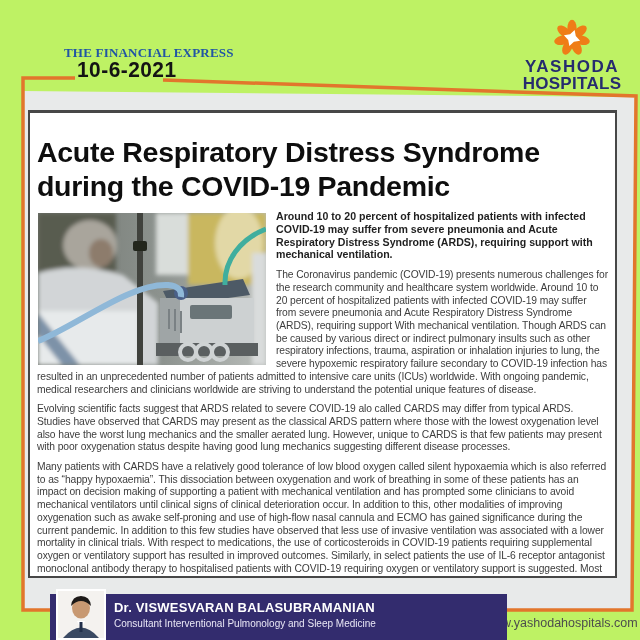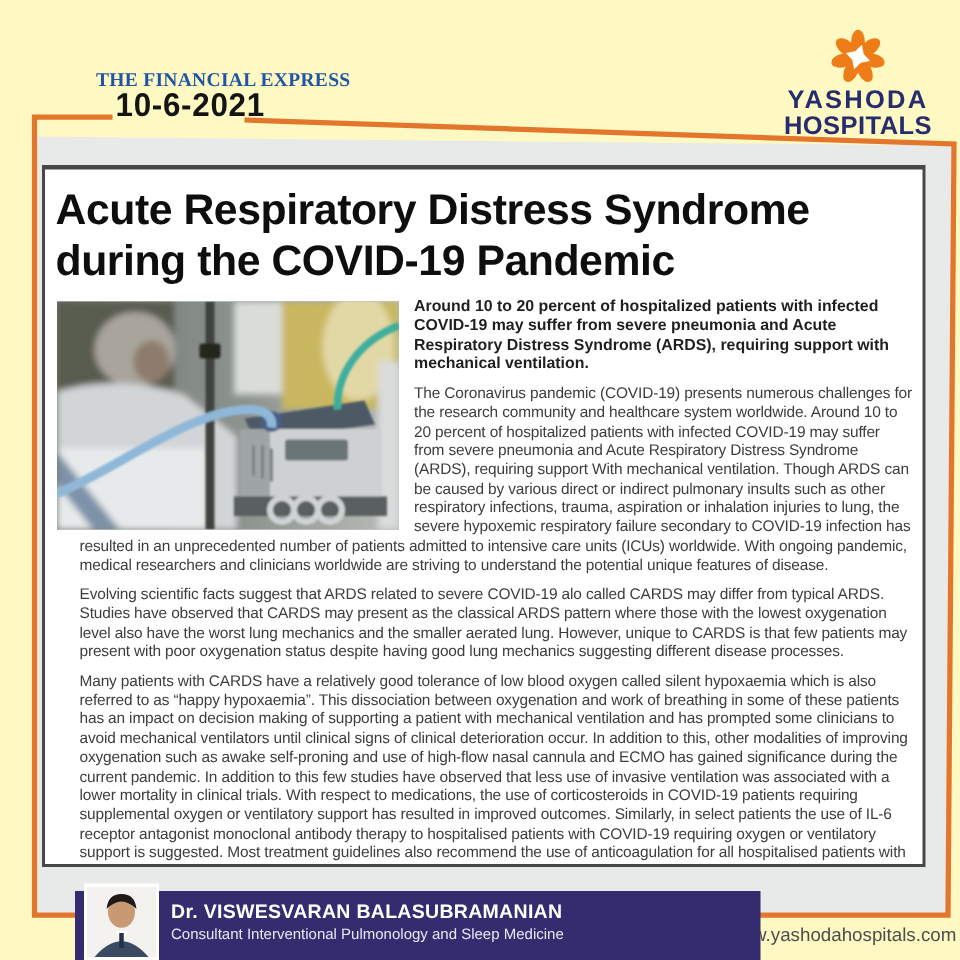--- a/index.html
+++ b/index.html
@@ -1,40 +1,40 @@
 <!DOCTYPE html>
 <html><head>
 <meta charset="utf-8">
 <style>
   html,body{margin:0;padding:0;}
-  .page{position:relative;width:640px;height:640px;background:#fef9c3;overflow:hidden;
+  .page{position:relative;width:640px;height:640px;background:#bef264;overflow:hidden;
         font-family:"Liberation Sans",sans-serif;}
   .frame-svg{position:absolute;left:0;top:0;z-index:0;}
   
   .masthead{position:absolute;left:64px;top:45px;z-index:2;
             font-family:"Liberation Serif",serif;font-weight:bold;font-size:13px;
             color:#2155a4;letter-spacing:.2px;}
   .date{position:absolute;left:77px;top:57px;z-index:2;font-size:22px;font-weight:bold;
         color:#141414;letter-spacing:.5px;transform:scaleX(.95);transform-origin:left;}
   .logo{position:absolute;left:516px;top:18px;width:112px;z-index:2;text-align:center;}
   .logo svg{display:block;margin:0 auto;}
   .logo-text{color:#262c6e;font-weight:bold;font-size:17px;line-height:17px;}
   .logo-l1{letter-spacing:1.5px;}
   .logo-l2{letter-spacing:.3px;}
   
   .card{position:absolute;left:28px;top:110px;width:589px;height:468px;box-sizing:border-box;
         background:#ffffff;border:2px solid #474747;border-top-width:3px;
-        padding:8px 6px 5px 7px;z-index:1;overflow:hidden;}
+        padding:20px 6px 5px 7px;z-index:1;overflow:hidden;}
   .card h1{margin:2px 0 7px 0;font-size:28.5px;line-height:34px;color:#0e0e0e;
            letter-spacing:-.3px;font-weight:bold;}
   .photo{float:left;width:228px;height:152px;margin:3px 10px 3px 1px;background:#868c88;}
   .photo svg{display:block;}
   .intro{font-size:10.6px;line-height:12.8px;font-weight:bold;
          color:#1f1f1f;margin:1px 0 8px 0;}
-  .bodytext p{font-size:10.3px;line-height:12.7px;color:#3d3d3d;margin:0 0 7px 16px;
+  .bodytext p{font-size:10.3px;line-height:12.7px;color:#3d3d3d;margin:0 0 7px 0;
               letter-spacing:-.1px;}
   
   .banner{position:absolute;left:50px;top:594px;width:457px;height:46px;background:#332c6e;
           z-index:3;}
   .doc-photo{position:absolute;left:6px;top:-5px;width:50px;height:51px;background:#ffffff;
              padding:2px;box-sizing:border-box;}
   .doc-text{position:absolute;left:64px;top:6px;color:#ffffff;}
   .doc-name{font-size:13px;font-weight:bold;letter-spacing:.2px;}
   .doc-title{font-size:10px;color:#e9e7f5;margin-top:3px;}
   .website{position:absolute;left:484px;top:616px;z-index:2;font-size:12.5px;color:#4d4d4d;}

